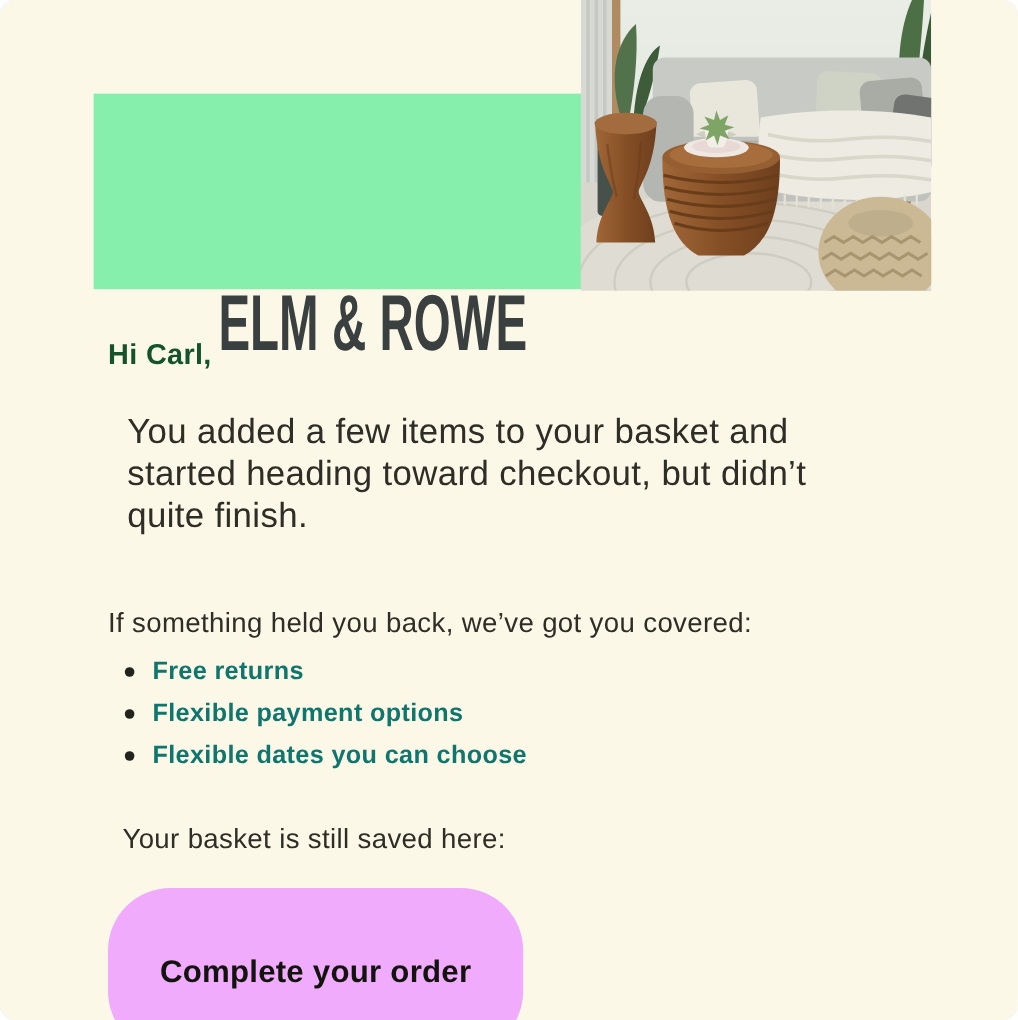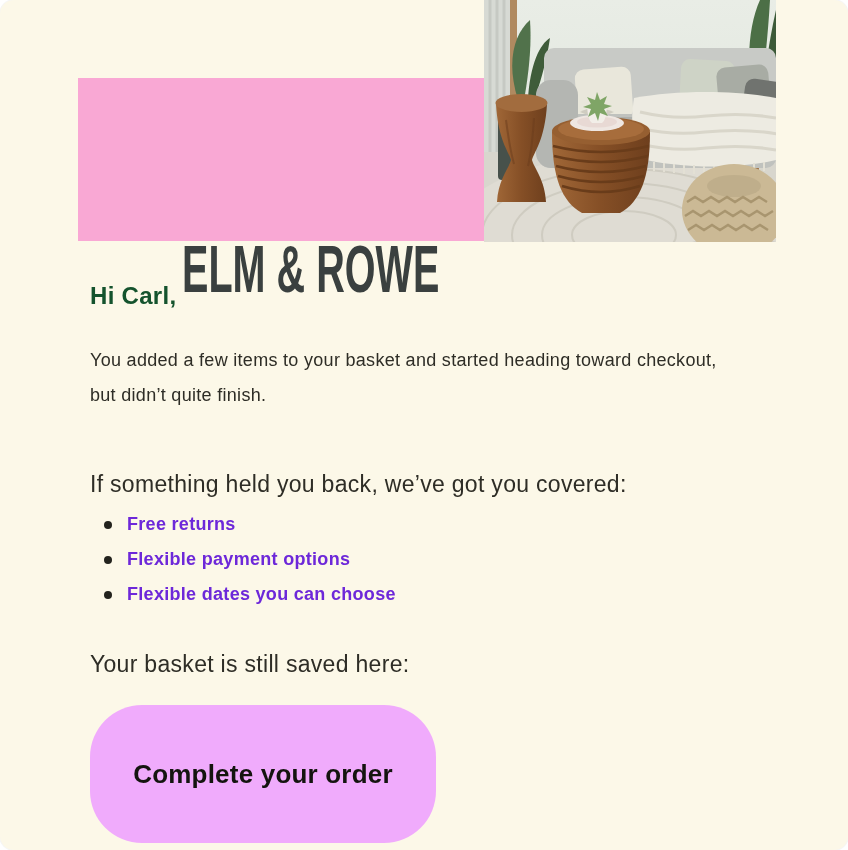--- a/index.html
+++ b/index.html
@@ -16,21 +16,21 @@
     border-radius: 14px;
     overflow: hidden;
     box-shadow: 0 0 0 1px rgba(0,0,0,0.04);
   }
   .band {
     position: absolute;
     left: 78px;
     top: 78px;
     width: 410px;
     height: 163px;
-    background: #f9a8d4;
+    background: #86efac;
   }
   .logo {
     position: absolute;
     left: 104px;
     top: 158px;
     font-size: 66px;
     line-height: 1;
     font-weight: 700;
     color: #3a403f;
     letter-spacing: 0px;
@@ -54,56 +54,56 @@
     color: #2e2d26;
   }
   .greeting {
     margin: 10px 0 0 0;
     font-size: 24px;
     font-weight: 700;
     color: #14532d;
     letter-spacing: 0.3px;
   }
   .para {
-    margin: 33px 0 0 0;
-    font-size: 18px;
+    margin: 33px 0 0 16px;
+    font-size: 29px;
     line-height: 35px;
     letter-spacing: 0.3px;
   }
   .covered {
     margin: 54px 0 0 0;
     font-size: 23px;
     line-height: 35px;
     letter-spacing: 0.3px;
   }
   ul.bullets {
     list-style: none;
     margin: 5px 0 0 0;
     padding: 0;
   }
   ul.bullets li {
     position: relative;
     padding-left: 37px;
-    font-size: 18px;
-    line-height: 35px;
-    font-weight: 700;
-    color: #6d28d9;
+    font-size: 21px;
+    line-height: 35px;
+    font-weight: 700;
+    color: #0f766e;
     letter-spacing: 0.3px;
   }
   .dot {
     position: absolute;
     left: 14px;
     top: 14px;
     width: 8px;
     height: 8px;
     border-radius: 50%;
     background: #23231d;
   }
   .basket-note {
-    margin: 35px 0 0 0;
+    margin: 35px 0 0 12px;
     font-size: 23px;
     line-height: 35px;
     letter-spacing: 0.3px;
   }
   .cta {
     margin: 23px 0 0 0;
     width: 346px;
     height: 138px;
     border: none;
     border-radius: 52px;

